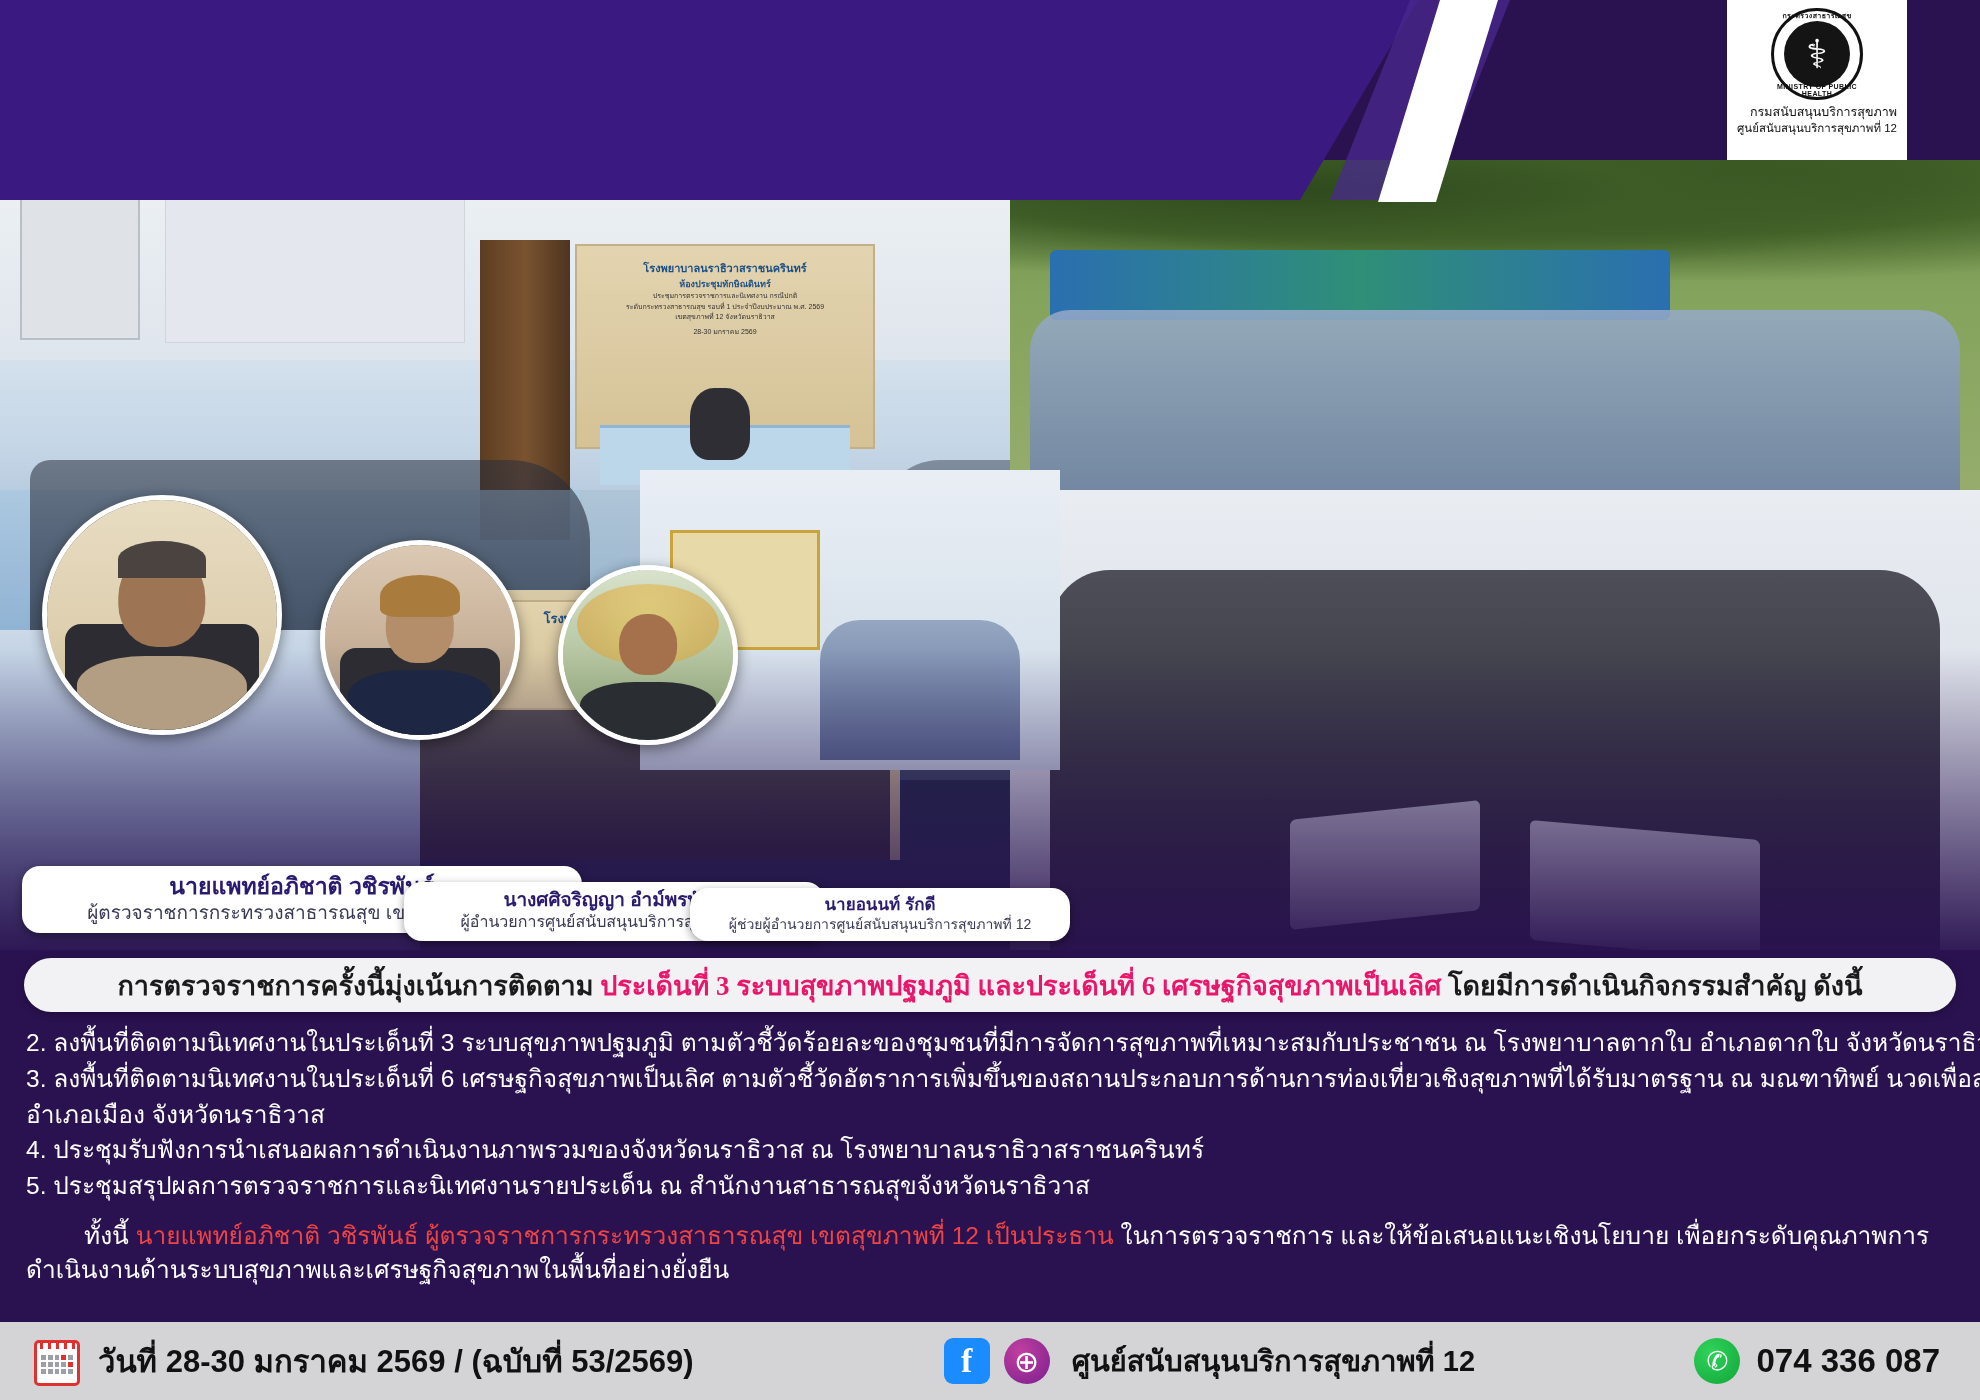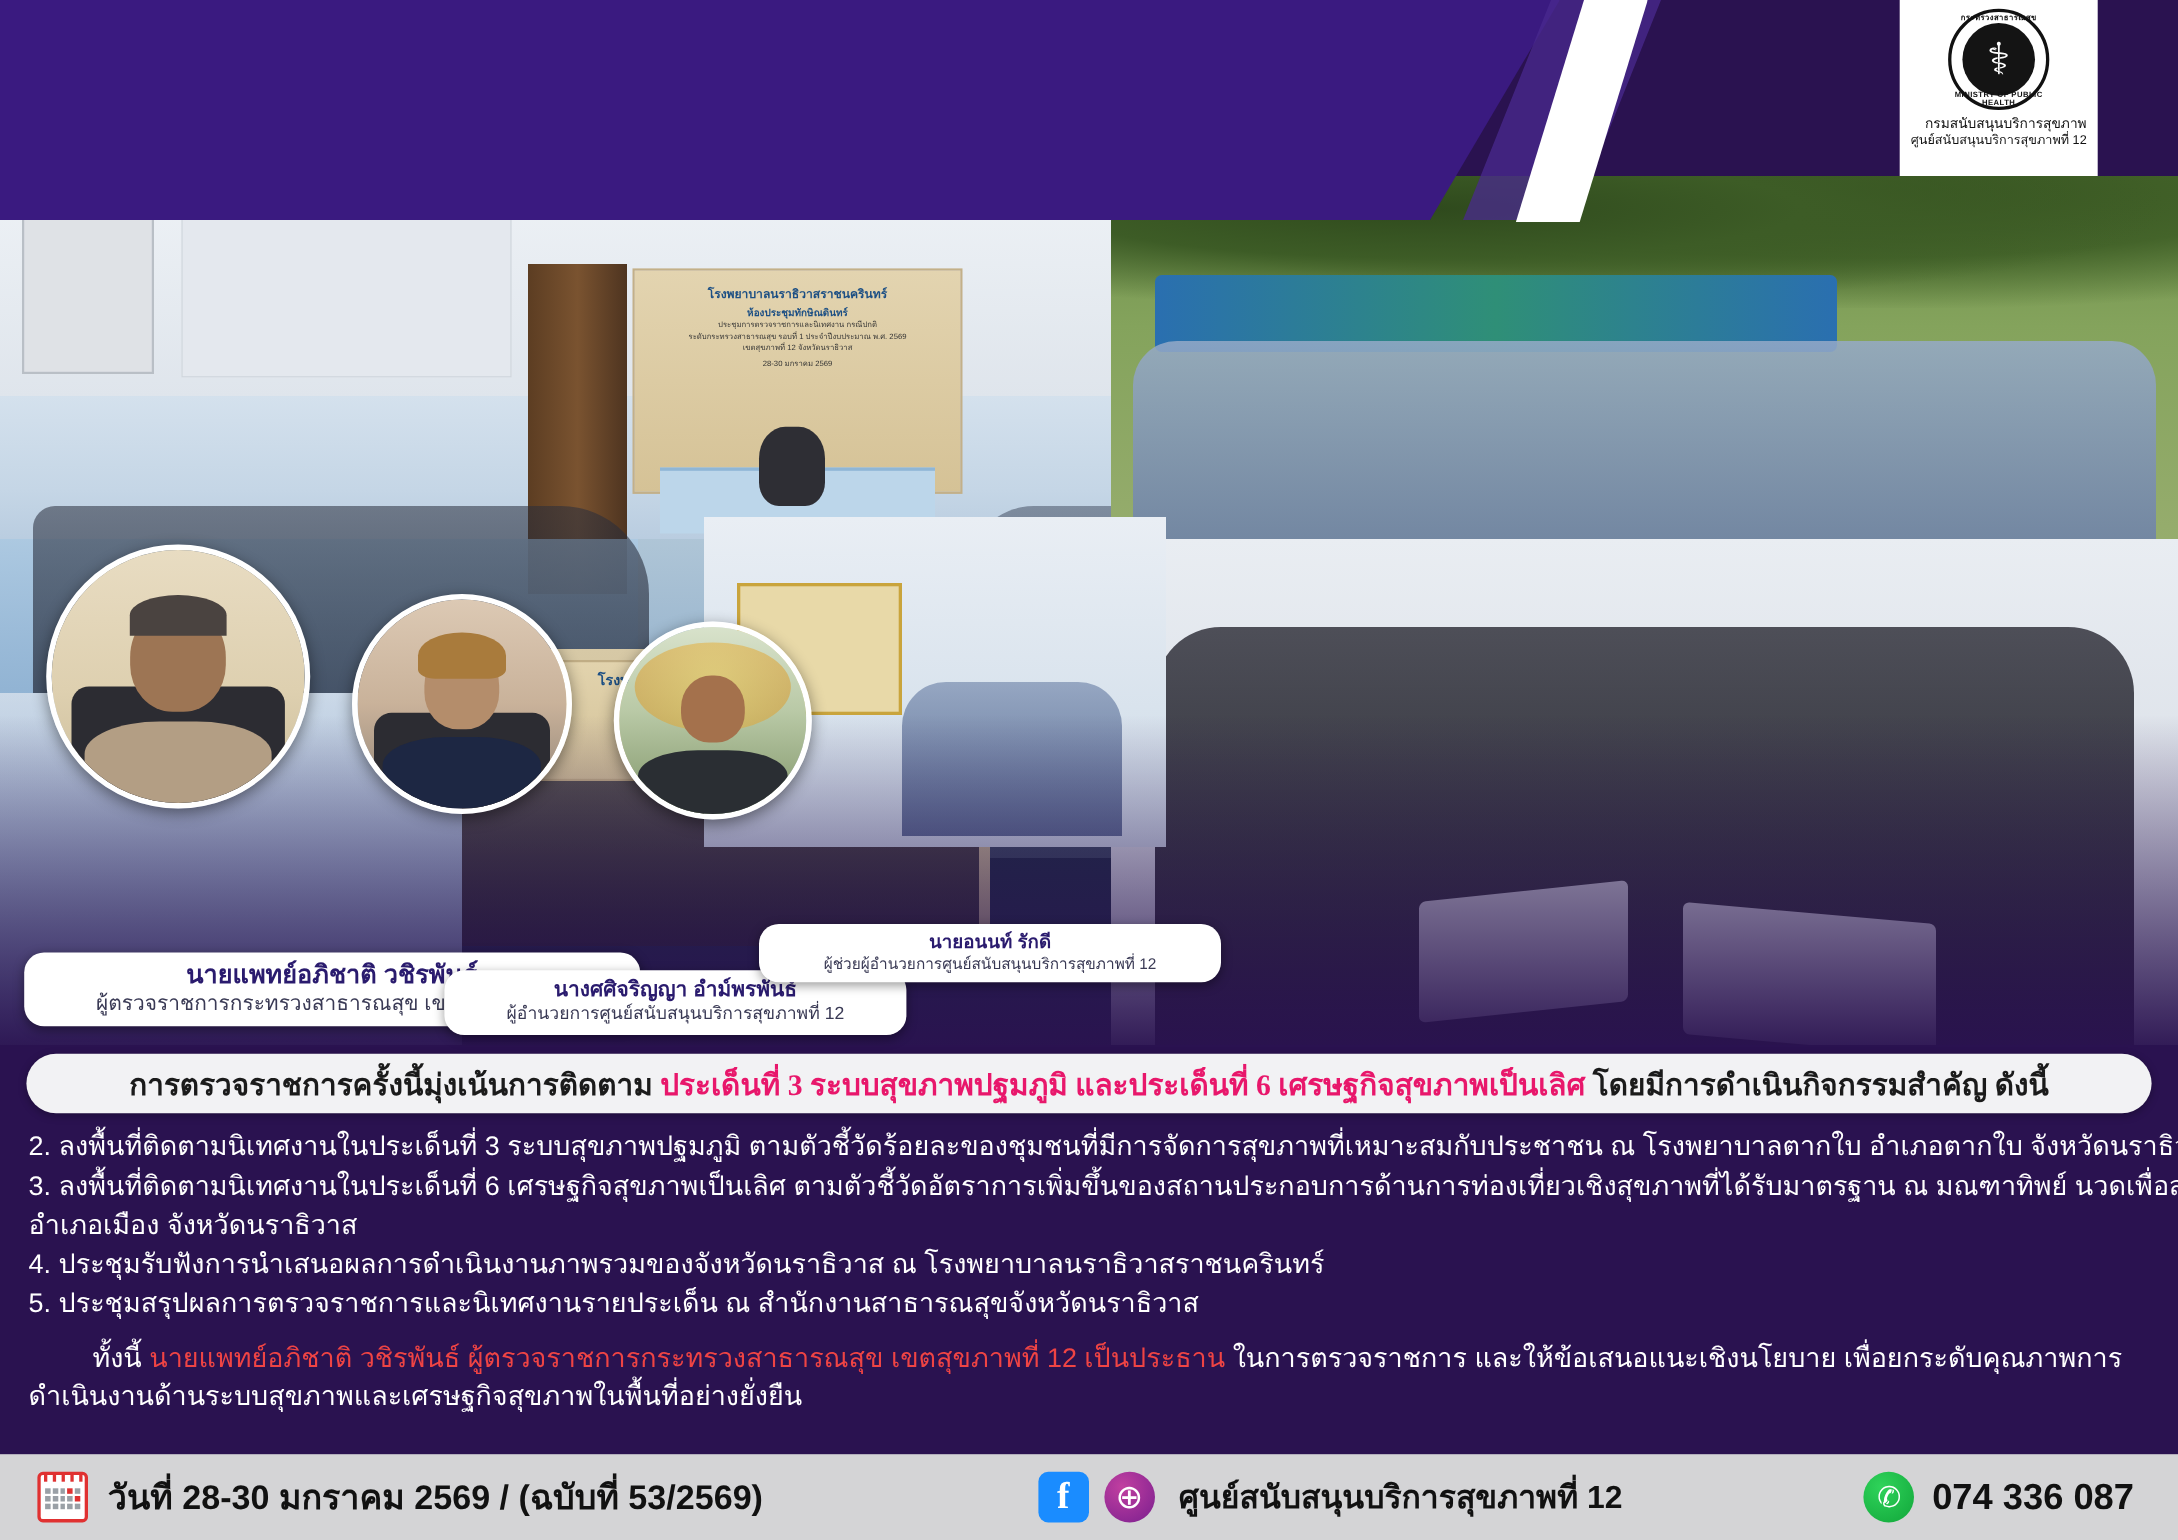--- a/index.html
+++ b/index.html
@@ -296,21 +296,21 @@
   }
 
   .name-card-1 { top: 866px; left: 22px; width: 560px; }
   .name-card-1 .nm { font-size: 23px; }
   .name-card-1 .ps { font-size: 19px; }
 
   .name-card-2 { top: 882px; left: 404px; width: 420px; }
   .name-card-2 .nm { font-size: 19px; }
   .name-card-2 .ps { font-size: 16px; }
 
-  .name-card-3 { top: 840px; left: 690px; width: 420px; }
+  .name-card-3 { top: 888px; left: 690px; width: 380px; }
   .name-card-3 .nm { font-size: 17px; }
   .name-card-3 .ps { font-size: 14px; }
 
   
   .highlight-bar {
     position: absolute;
     top: 958px;
     left: 24px;
     width: 1932px;
     height: 54px;
@@ -351,21 +351,21 @@
     position: absolute;
     bottom: 0; left: 0;
     width: 1980px;
     height: 78px;
     background: #d4d4d6;
     display: flex;
     align-items: center;
     z-index: 35;
   }
   .footer-date {
-    display: flex; align-items: center; gap: 18px;
+    display: flex; align-items: flex-end; gap: 18px;
     margin-left: 34px;
   }
   .cal-icon {
     width: 46px; height: 46px; border-radius: 5px;
     background: #ffffff; border: 3px solid #e03131;
     position: relative; overflow: hidden;
     flex: none;
   }
   .cal-icon .rings {
     position:absolute; top:-4px; left:0; width:100%; height:10px;

